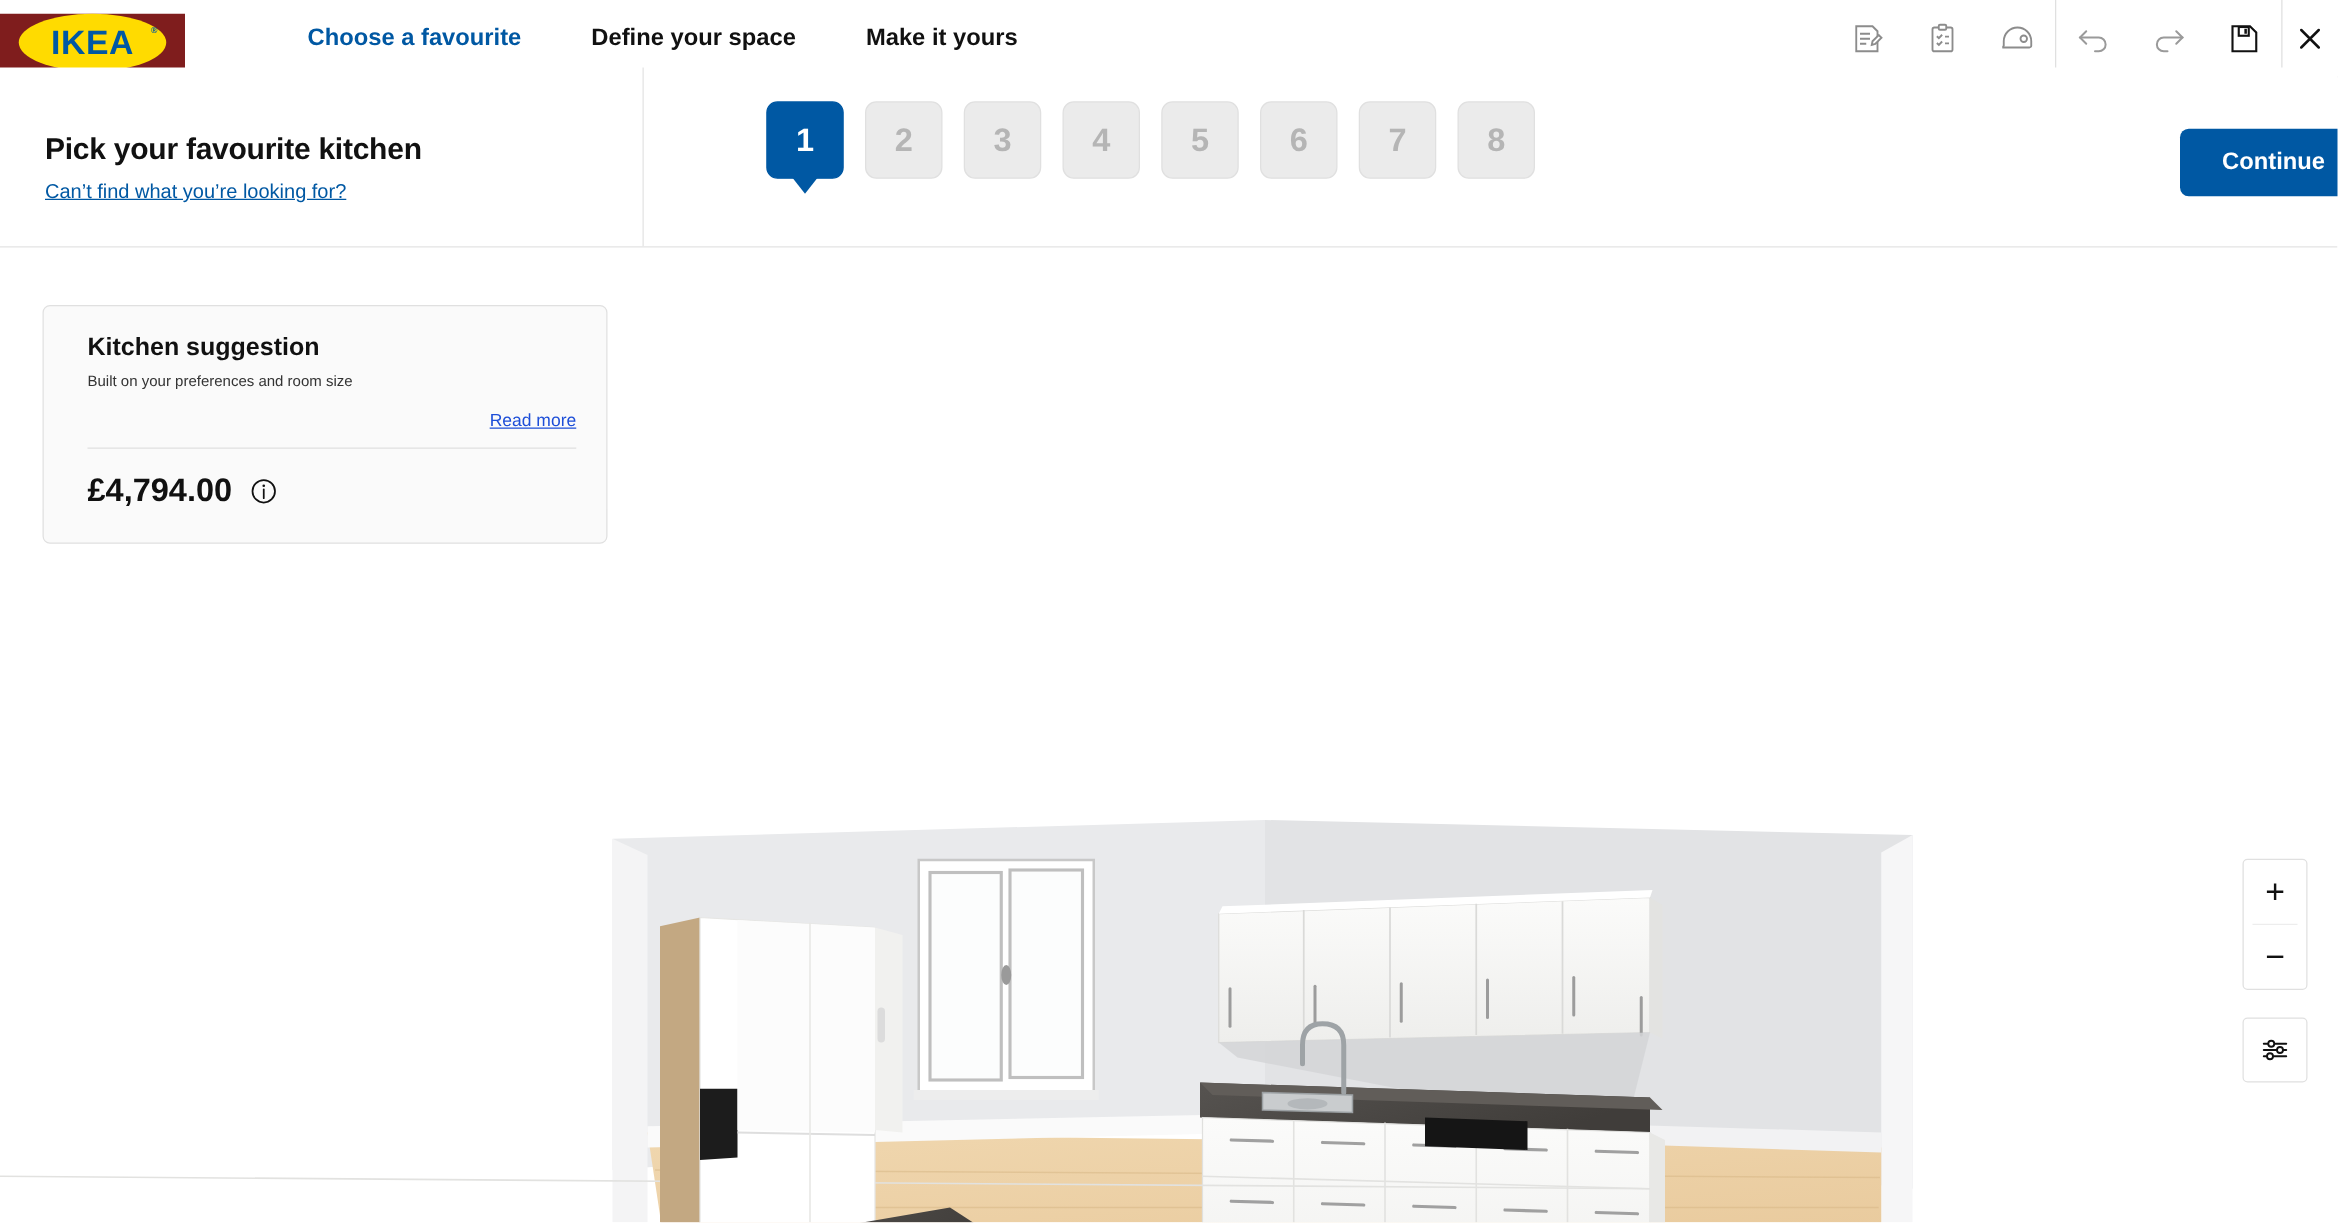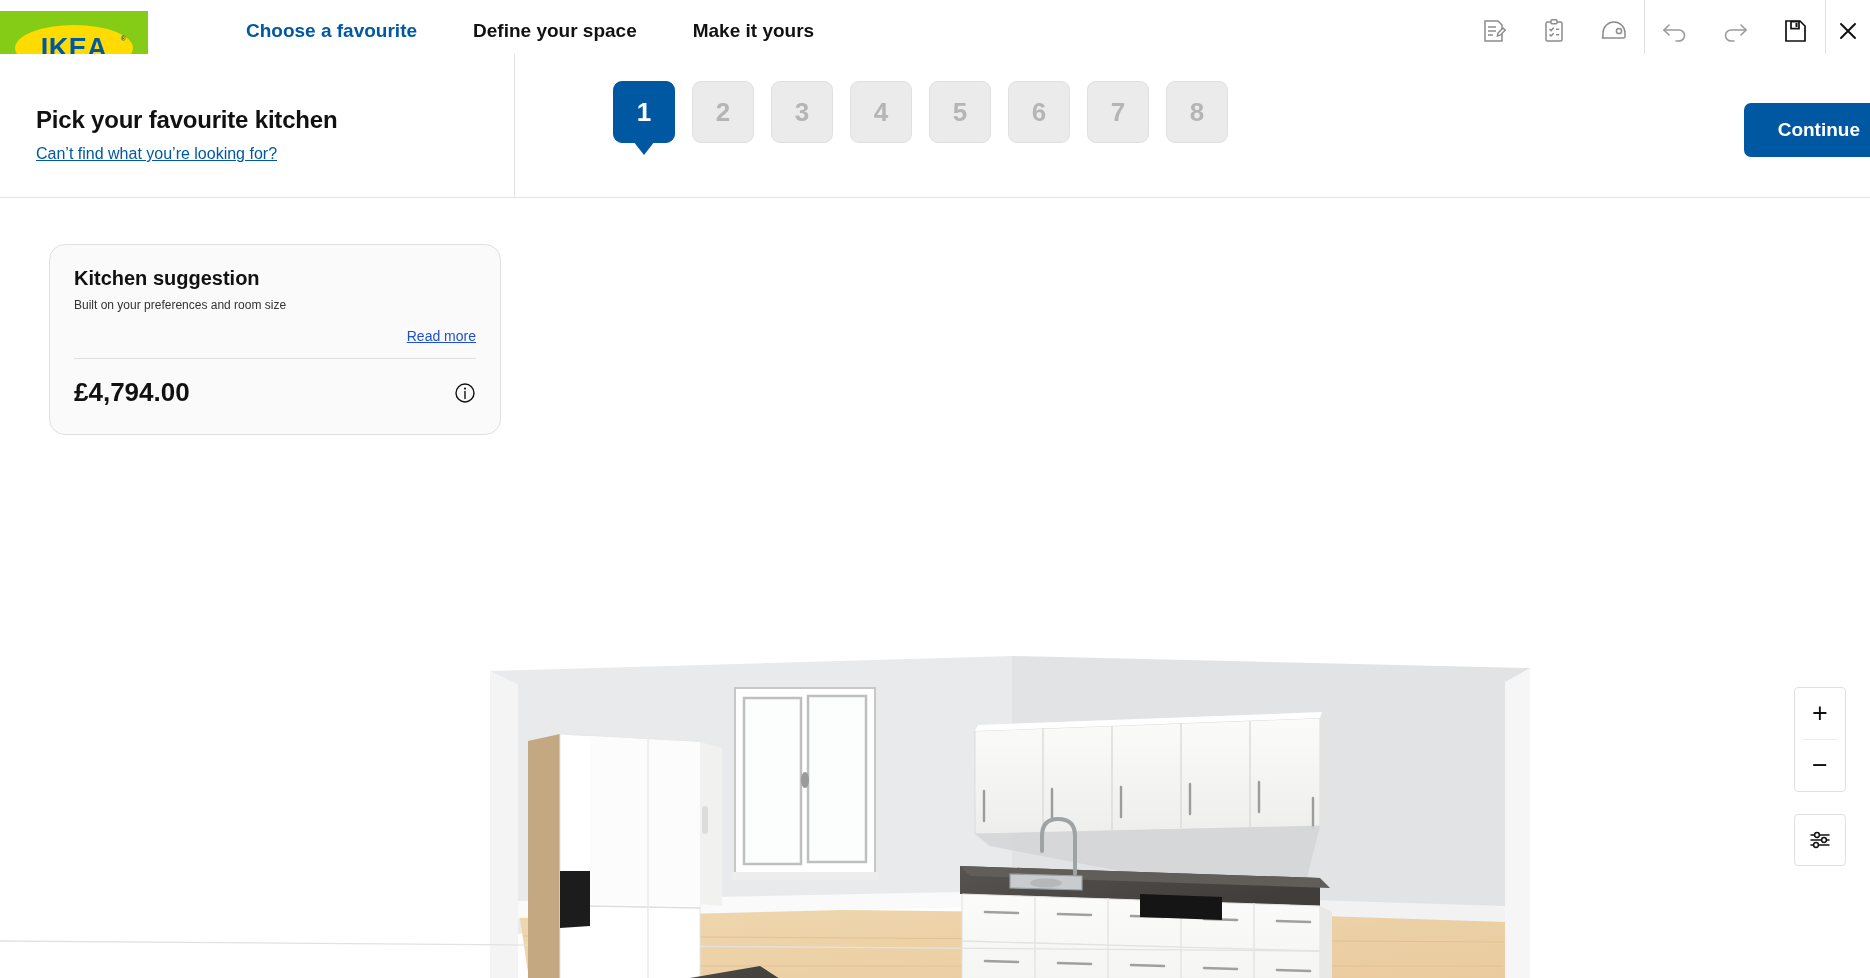--- a/index.html
+++ b/index.html
@@ -14,22 +14,22 @@
   
   .header {
     position: absolute; top: 0; left: 0;
     width: 1870px; height: 62px;
     background: #fff;
     border-bottom: 1px solid #dfdfdf;
     display: flex; align-items: center;
   }
   .logo {
     width: 148px; height: 60px;
-    background: #84cc16;
-    display: flex; align-items: flex-end; justify-content: center;
+    background: #7f1d1d;
+    display: flex; align-items: flex-start; justify-content: center;
     flex: 0 0 auto;
     margin-top: 21px;
   }
   .logo-oval {
     width: 118px; height: 46px;
     background: #ffdb00;
     border-radius: 50%;
     display: flex; align-items: center; justify-content: center;
     position: relative;
   }
@@ -130,38 +130,38 @@
   
   .canvas {
     position: absolute; top: 206px; left: 0;
     width: 1870px; height: 772px;
     background: #ffffff;
     overflow: hidden;
   }
 
   
   .suggestion-card {
-    position: absolute; top: 38px; left: 49px;
+    position: absolute; top: 38px; left: 34px;
     width: 452px;
     background: #fafafa;
     border: 1px solid #e0e0e0;
-    border-radius: 16px;
-    padding: 22px 24px 26px 24px;
+    border-radius: 6px;
+    padding: 22px 24px 26px 35px;
     z-index: 10;
   }
   .card-title { font-size: 20px; font-weight: 700; color: #111; }
   .card-sub { font-size: 12px; color: #333; margin-top: 8px; }
   .card-readmore {
     display: block; text-align: right;
     font-size: 14px; color: #1d4ed8;
     text-decoration: underline; cursor: pointer;
     margin-top: 16px;
   }
   .card-rule { height: 1px; background: #e0e0e0; margin: 14px 0 18px 0; }
-  .card-price-row { display: flex; align-items: center; gap: 14px; justify-content: space-between; }
+  .card-price-row { display: flex; align-items: center; gap: 14px; }
   .card-price { font-size: 26px; font-weight: 700; color: #111; }
 
   
   .zoom-group {
     position: absolute; right: 24px; bottom: 186px;
     width: 52px;
     background: #fff;
     border: 1px solid #e0e0e0;
     border-radius: 4px;
     z-index: 10;

